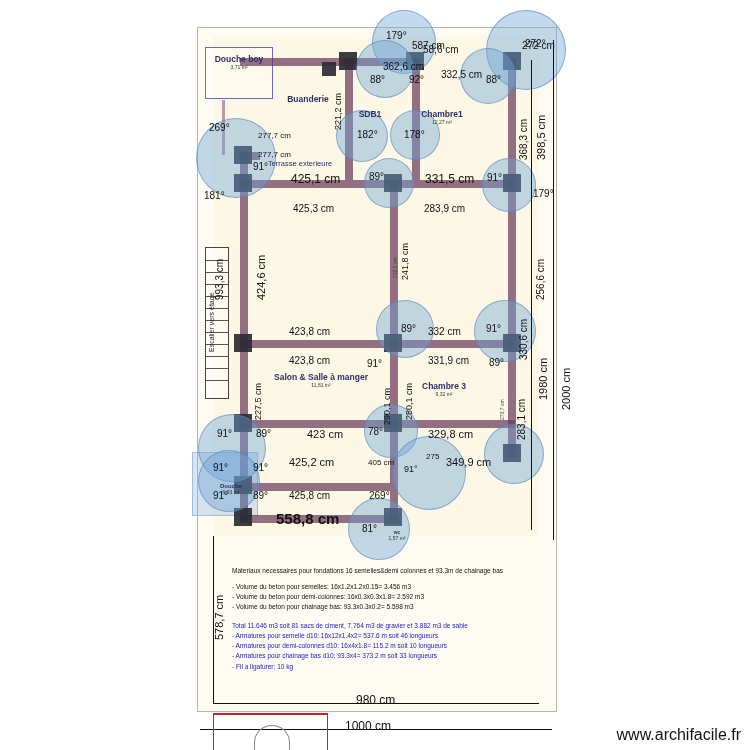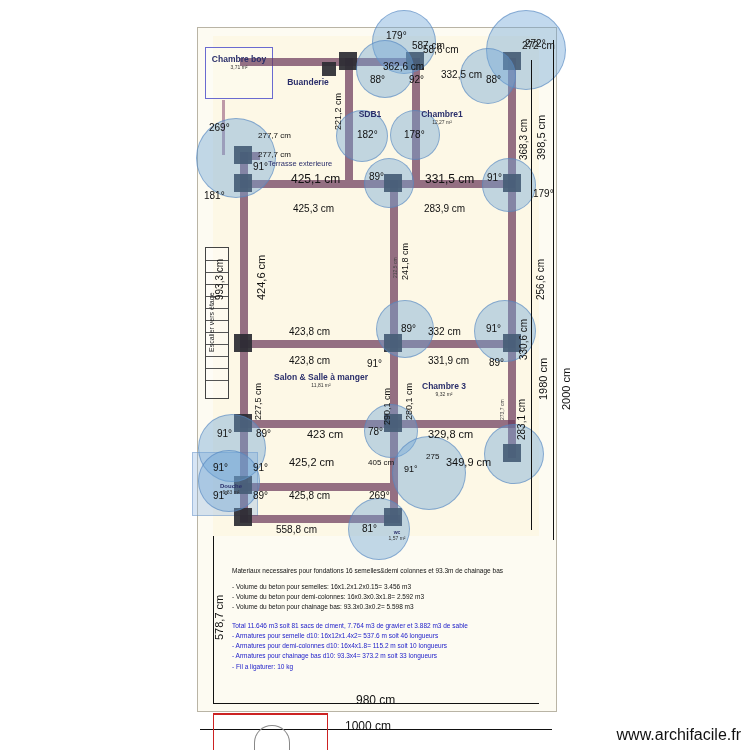--- a/index.html
+++ b/index.html
@@ -117,24 +117,24 @@
   <div class="blob" style="left:376px;top:300px;width:56px;height:56px;"></div>
   <div class="blob" style="left:474px;top:300px;width:60px;height:60px;"></div>
   <div class="blob" style="left:198px;top:414px;width:66px;height:66px;"></div>
   <div class="blob" style="left:198px;top:450px;width:60px;height:60px;"></div>
   <div class="blob" style="left:364px;top:404px;width:52px;height:52px;"></div>
   <div class="blob" style="left:392px;top:436px;width:72px;height:72px;"></div>
   <div class="blob" style="left:484px;top:424px;width:58px;height:58px;"></div>
   <div class="blob" style="left:348px;top:498px;width:60px;height:60px;"></div>
 
   <div class="room" style="left:206px;top:55px;width:66px;">
-    <div class="nm">Chambre boy</div>
+    <div class="nm">Douche boy</div>
     <div class="ar">3,71 m²</div>
   </div>
-  <div class="room" style="left:278px;top:78px;width:60px;">
+  <div class="room" style="left:278px;top:95px;width:60px;">
     <div class="nm">Buanderie</div>
   </div>
   <div class="room" style="left:350px;top:110px;width:40px;">
     <div class="nm">SDB1</div>
   </div>
   <div class="room" style="left:412px;top:110px;width:60px;">
     <div class="nm">Chambre1</div>
     <div class="ar">12,27 m²</div>
   </div>
   <div class="room" style="left:252px;top:160px;width:96px;">
@@ -186,21 +186,21 @@
   <div class="dim" style="left:289px;top:326px;">423,8 cm</div>
   <div class="dim" style="left:428px;top:326px;">332 cm</div>
   <div class="dim" style="left:289px;top:355px;">423,8 cm</div>
   <div class="dim" style="left:428px;top:355px;">331,9 cm</div>
 
   <div class="dim" style="left:307px;top:428px;font-size:11px;">423 cm</div>
   <div class="dim" style="left:428px;top:428px;font-size:11px;">329,8 cm</div>
   <div class="dim" style="left:289px;top:456px;font-size:11px;">425,2 cm</div>
   <div class="dim" style="left:446px;top:456px;font-size:11px;">349,9 cm</div>
   <div class="dim" style="left:289px;top:490px;font-size:10px;">425,8 cm</div>
-  <div class="dim" style="left:276px;top:524px;font-size:10px;">558,8 cm</div>
+  <div class="dim" style="left:276px;top:510px;font-size:15px;font-weight:bold;">558,8 cm</div>
 
   <div class="dim sm" style="left:258px;top:131px;">277,7 cm</div>
   <div class="dim sm" style="left:258px;top:150px;">277,7 cm</div>
   <div class="dim sm" style="left:368px;top:458px;">405 cm</div>
   <div class="dim sm" style="left:426px;top:452px;">275</div>
 
   <div class="dim vert" style="left:214px;top:300px;">993,3 cm</div>
   <div class="dim vert" style="left:255px;top:300px;font-size:11px;">424,6 cm</div>
   <div class="dim vert" style="left:253px;top:420px;font-size:9px;">227,5 cm</div>
   <div class="dim vert" style="left:333px;top:130px;font-size:9px;">221,2 cm</div>

